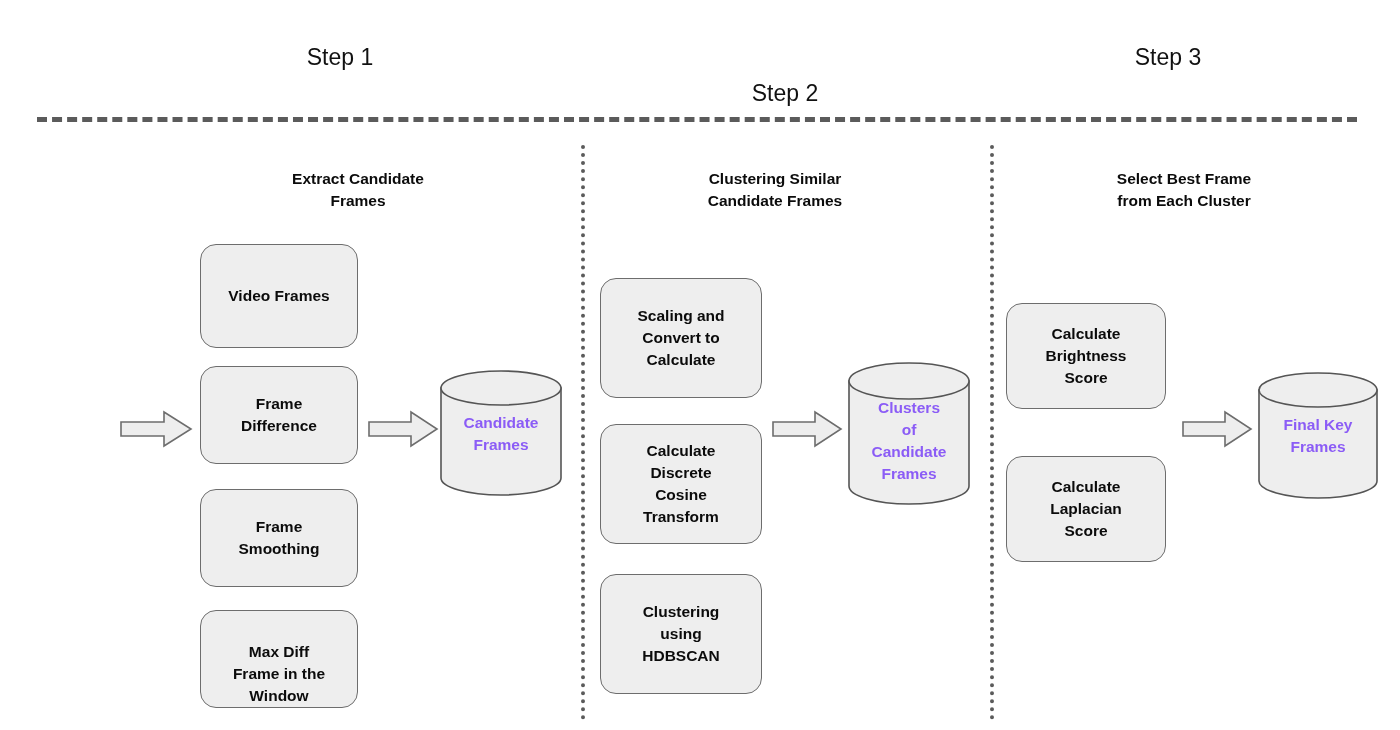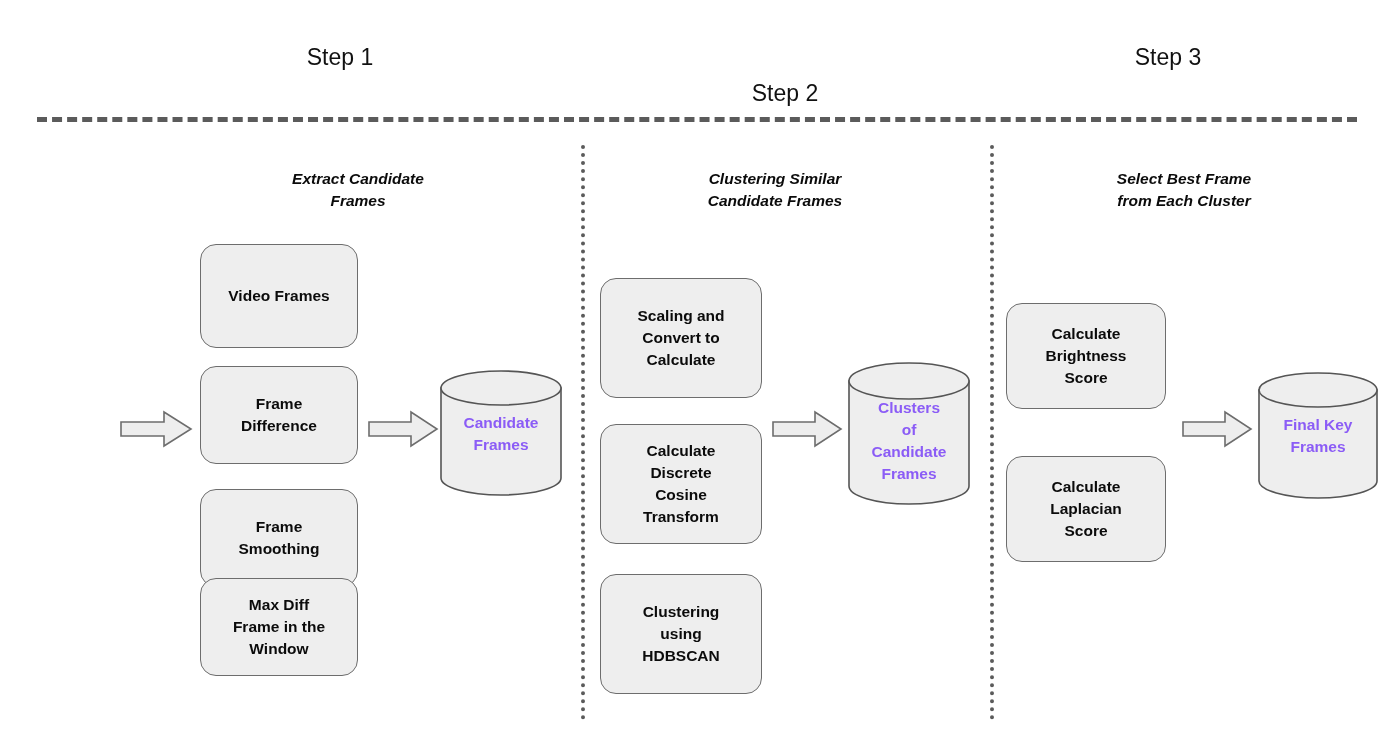--- a/index.html
+++ b/index.html
@@ -51,21 +51,20 @@
 
   
   .col-header {
     position: absolute;
     font-size: 15.5px;
     font-weight: bold;
     color: #0b0b0b;
     text-align: center;
     line-height: 1.42;
     white-space: pre-line;
-    font-style: italic;
   }
 
   
   .proc-box {
     position: absolute;
     box-sizing: border-box;
     background: #eeeeee;
     border: 1.6px solid #6d6d6d;
     border-radius: 16px;
     display: flex;
@@ -159,21 +158,21 @@
   <div class="proc-box" style="left:200px; top:360px; width:158px; height:98px;">
     <span class="lbl">Frame
 Difference</span>
   </div>
 
   <div class="proc-box" style="left:200px; top:483px; width:158px; height:98px;">
     <span class="lbl">Frame
 Smoothing</span>
   </div>
 
-  <div class="proc-box" style="left:200px; top:572px; width:158px; height:98px;">
+  <div class="proc-box" style="left:200px; top:604px; width:158px; height:98px;align-items:flex-end;">
     <span class="lbl">Max Diff
 Frame in the
 Window</span>
   </div>
 
   <div class="arrow" style="left:368px; top:411px; width:70px; height:36px;">
     <svg viewBox="0 0 70 36" preserveAspectRatio="none">
       <path d="M1,11 L43,11 L43,1 L69,18 L43,35 L43,25 L1,25 Z" fill="#eeeeee" stroke="#6d6d6d" stroke-width="1.6" stroke-linejoin="miter"></path>
     </svg>
   </div>

